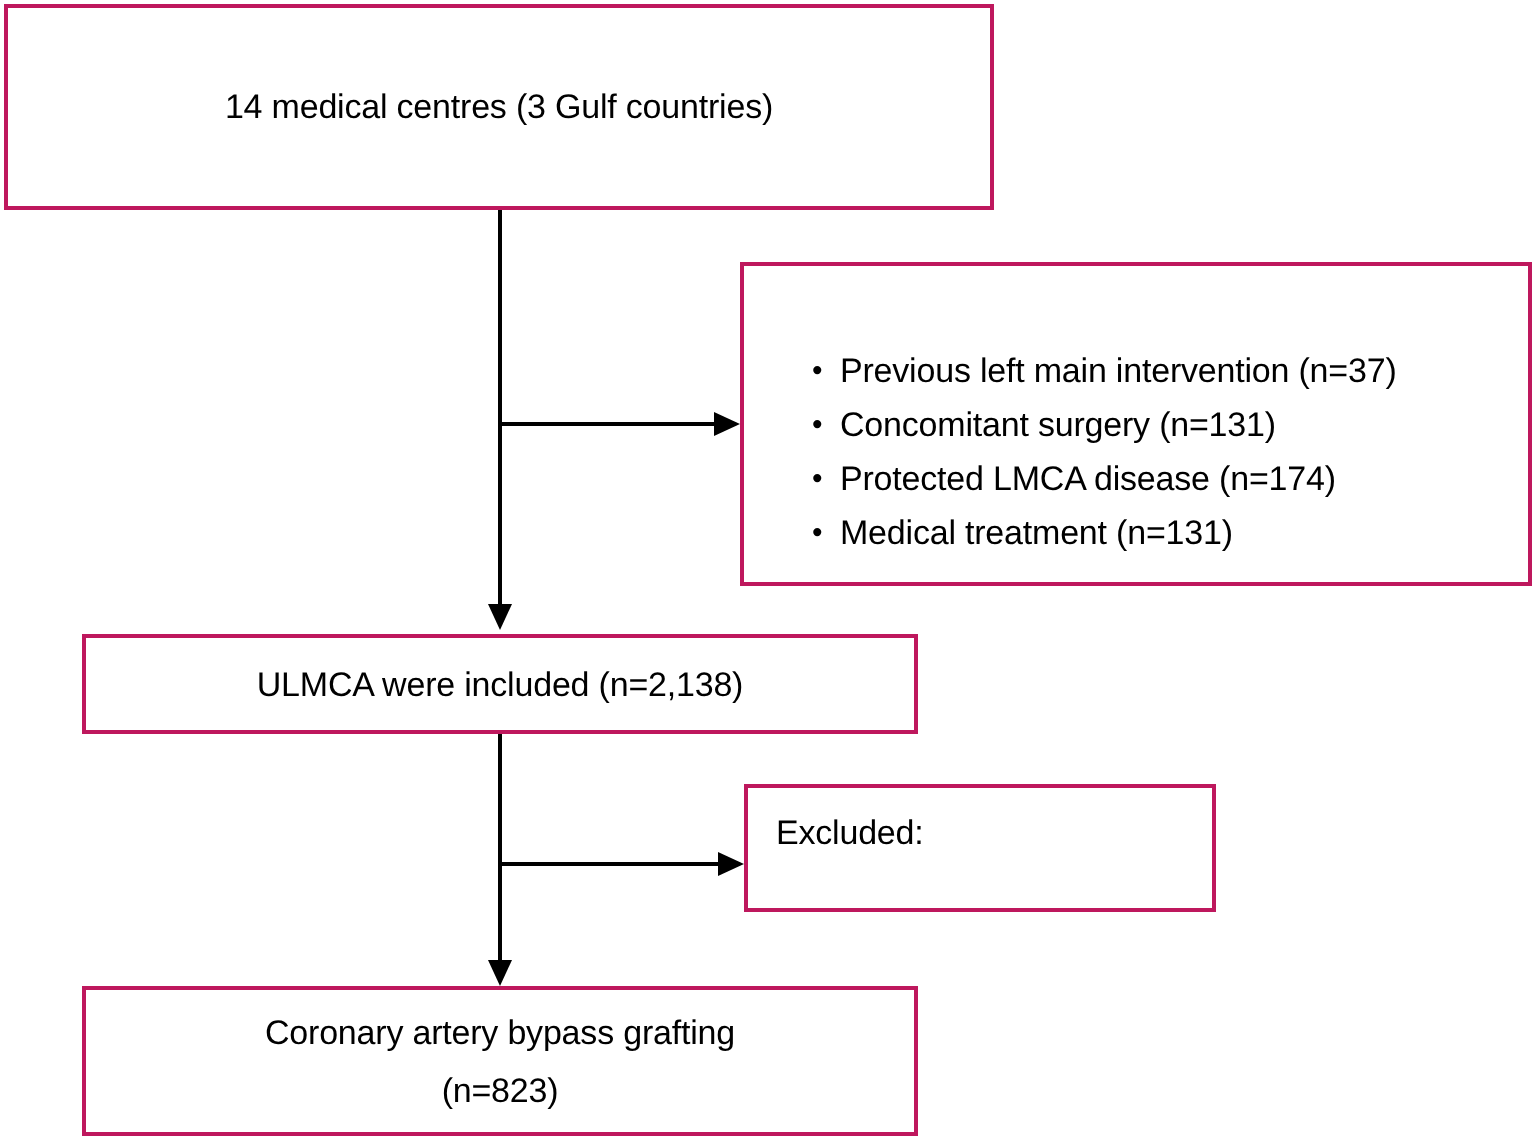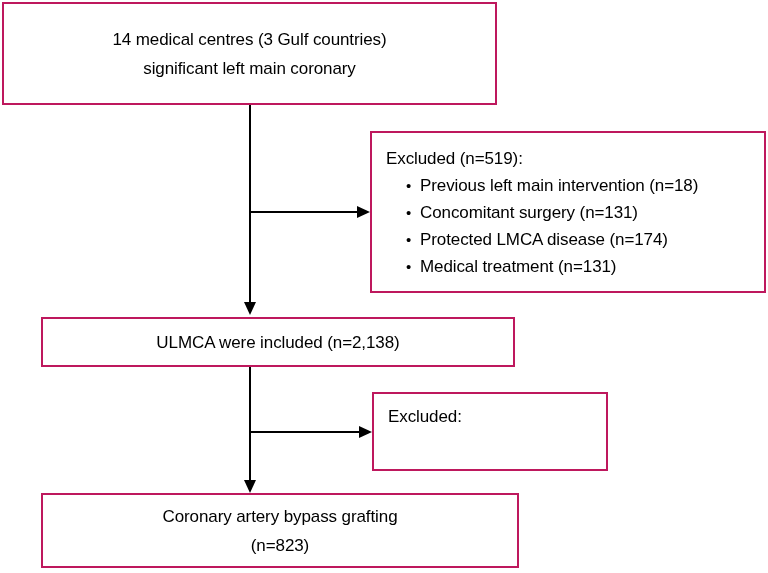--- a/index.html
+++ b/index.html
@@ -95,51 +95,49 @@
     border-left: 13px solid #000000;
   }
 </style>
 </head>
 <body>
 
 <div id="canvas">
 
   <div class="node node-center" style="left:2px; top:2px; width:495px; height:103px;">
     <div class="centered-text">14 medical centres (3 Gulf countries)</div>
-    <div class="centered-text">significant left main coronary</div>
   </div>
 
   <div class="connector v-line" style="left:249px; top:105px; height:197px;"></div>
   <div class="arrow-down" style="left:244px; top:302px;"></div>
 
   <div class="connector h-line" style="left:249px; top:211px; width:110px;"></div>
   <div class="arrow-right" style="left:357px; top:206px;"></div>
 
   <div class="node" style="left:370px; top:131px; width:396px; height:162px;">
-    <div class="excl-heading" style="left:14px; top:12px;">Excluded (n=519):</div>
     <ul class="excl-list" style="left:34px; top:39px;">
-      <li>Previous left main intervention (n=18)</li>
+      <li>Previous left main intervention (n=37)</li>
       <li>Concomitant surgery (n=131)</li>
       <li>Protected LMCA disease (n=174)</li>
       <li>Medical treatment (n=131)</li>
     </ul>
   </div>
 
-  <div class="node node-center" style="left:41px; top:317px; width:474px; height:50px;">
+  <div class="node node-center" style="left:41px; top:317px; width:418px; height:50px;">
     <div class="centered-text">ULMCA were included (n=2,138)</div>
   </div>
 
   <div class="connector v-line" style="left:249px; top:367px; height:113px;"></div>
   <div class="arrow-down" style="left:244px; top:480px;"></div>
 
   <div class="connector h-line" style="left:249px; top:431px; width:112px;"></div>
   <div class="arrow-right" style="left:359px; top:426px;"></div>
 
-  <div class="node" style="left:372px; top:392px; width:236px; height:79px;">
+  <div class="node" style="left:372px; top:392px; width:236px; height:64px;">
     <div class="excl-heading" style="left:14px; top:9px;">Excluded:</div>
   </div>
 
-  <div class="node node-center" style="left:41px; top:493px; width:478px; height:75px;">
+  <div class="node node-center" style="left:41px; top:493px; width:418px; height:75px;">
     <div class="centered-text">Coronary artery bypass grafting</div>
     <div class="centered-text">(n=823)</div>
   </div>
 
 </div>
 
 </body></html>

